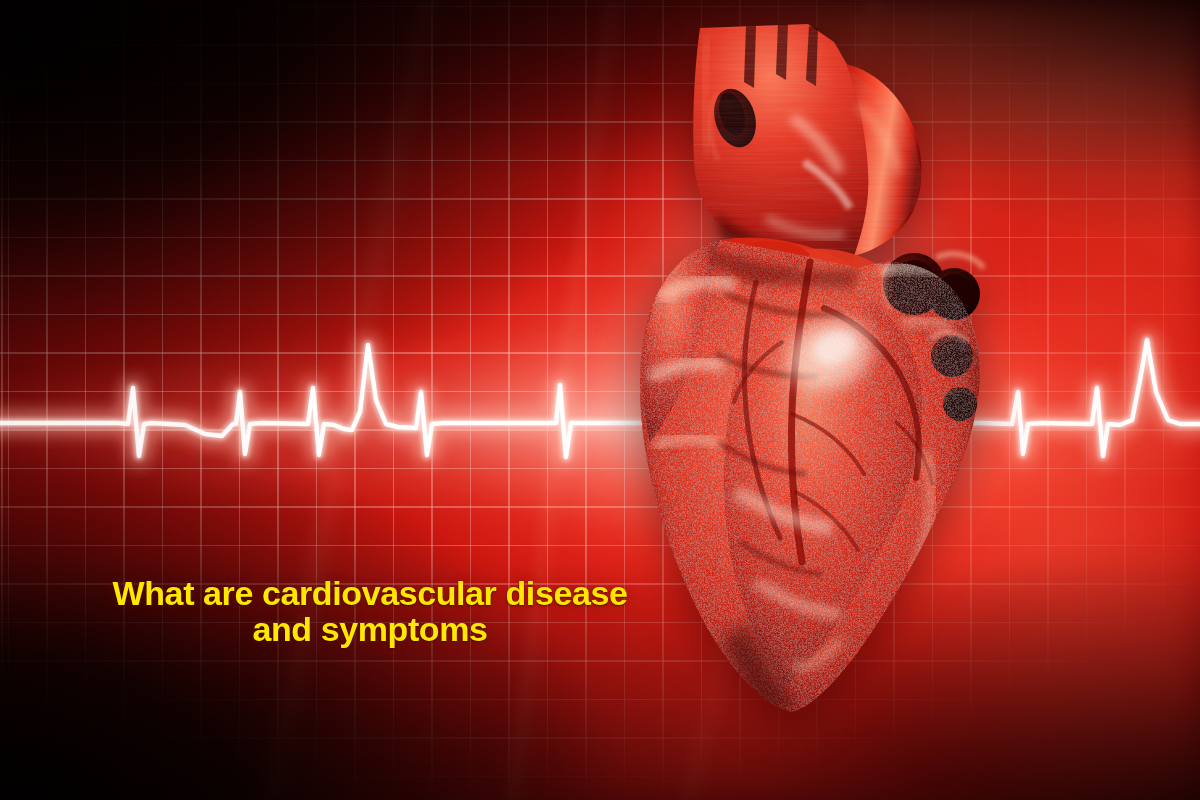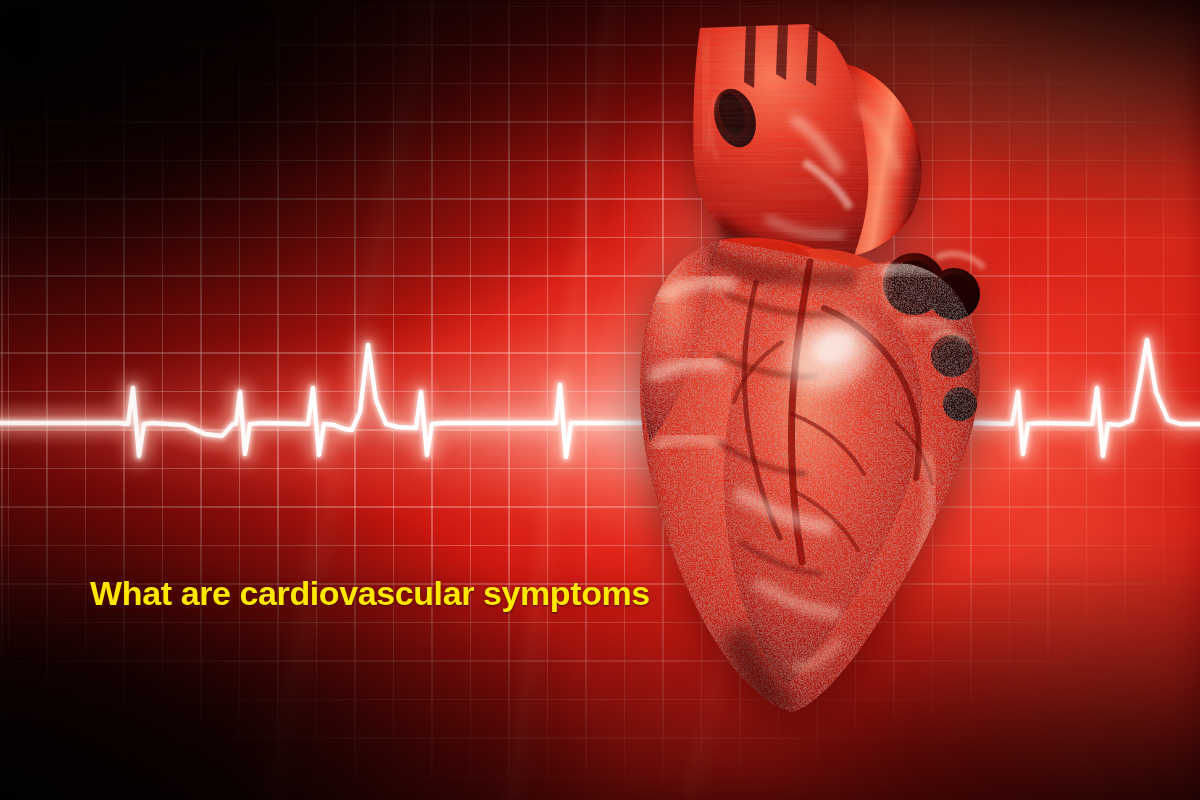--- a/index.html
+++ b/index.html
@@ -422,16 +422,17 @@
           <path d="M40,300 C34,370 44,450 66,520 L40,540 L30,400 Z" fill="#3a0301" opacity="0.5" filter="url(#fSoft2)"></path>
           <path d="M370,300 C386,360 382,430 362,490 L392,500 L398,360 Z" fill="#350301" opacity="0.45" filter="url(#fSoft2)"></path>
           <path d="M150,600 C176,652 200,684 206,690 L160,690 L126,620 Z" fill="#2e0201" opacity="0.55" filter="url(#fSoft2)"></path>
           <path d="M118,226 C160,244 214,252 262,246 L258,266 L160,262 L114,244 Z" fill="#4a0402" opacity="0.4" filter="url(#fSoft)"></path>
         </g>
       </g>
     </svg>
   </div>
 
   <div class="headline">
-    <span class="ln">What are cardiovascular symptoms</span>
+    <span class="ln">What are cardiovascular disease</span>
+    <span class="ln">and symptoms</span>
   </div>
 
 </div>
 
 </body></html>

